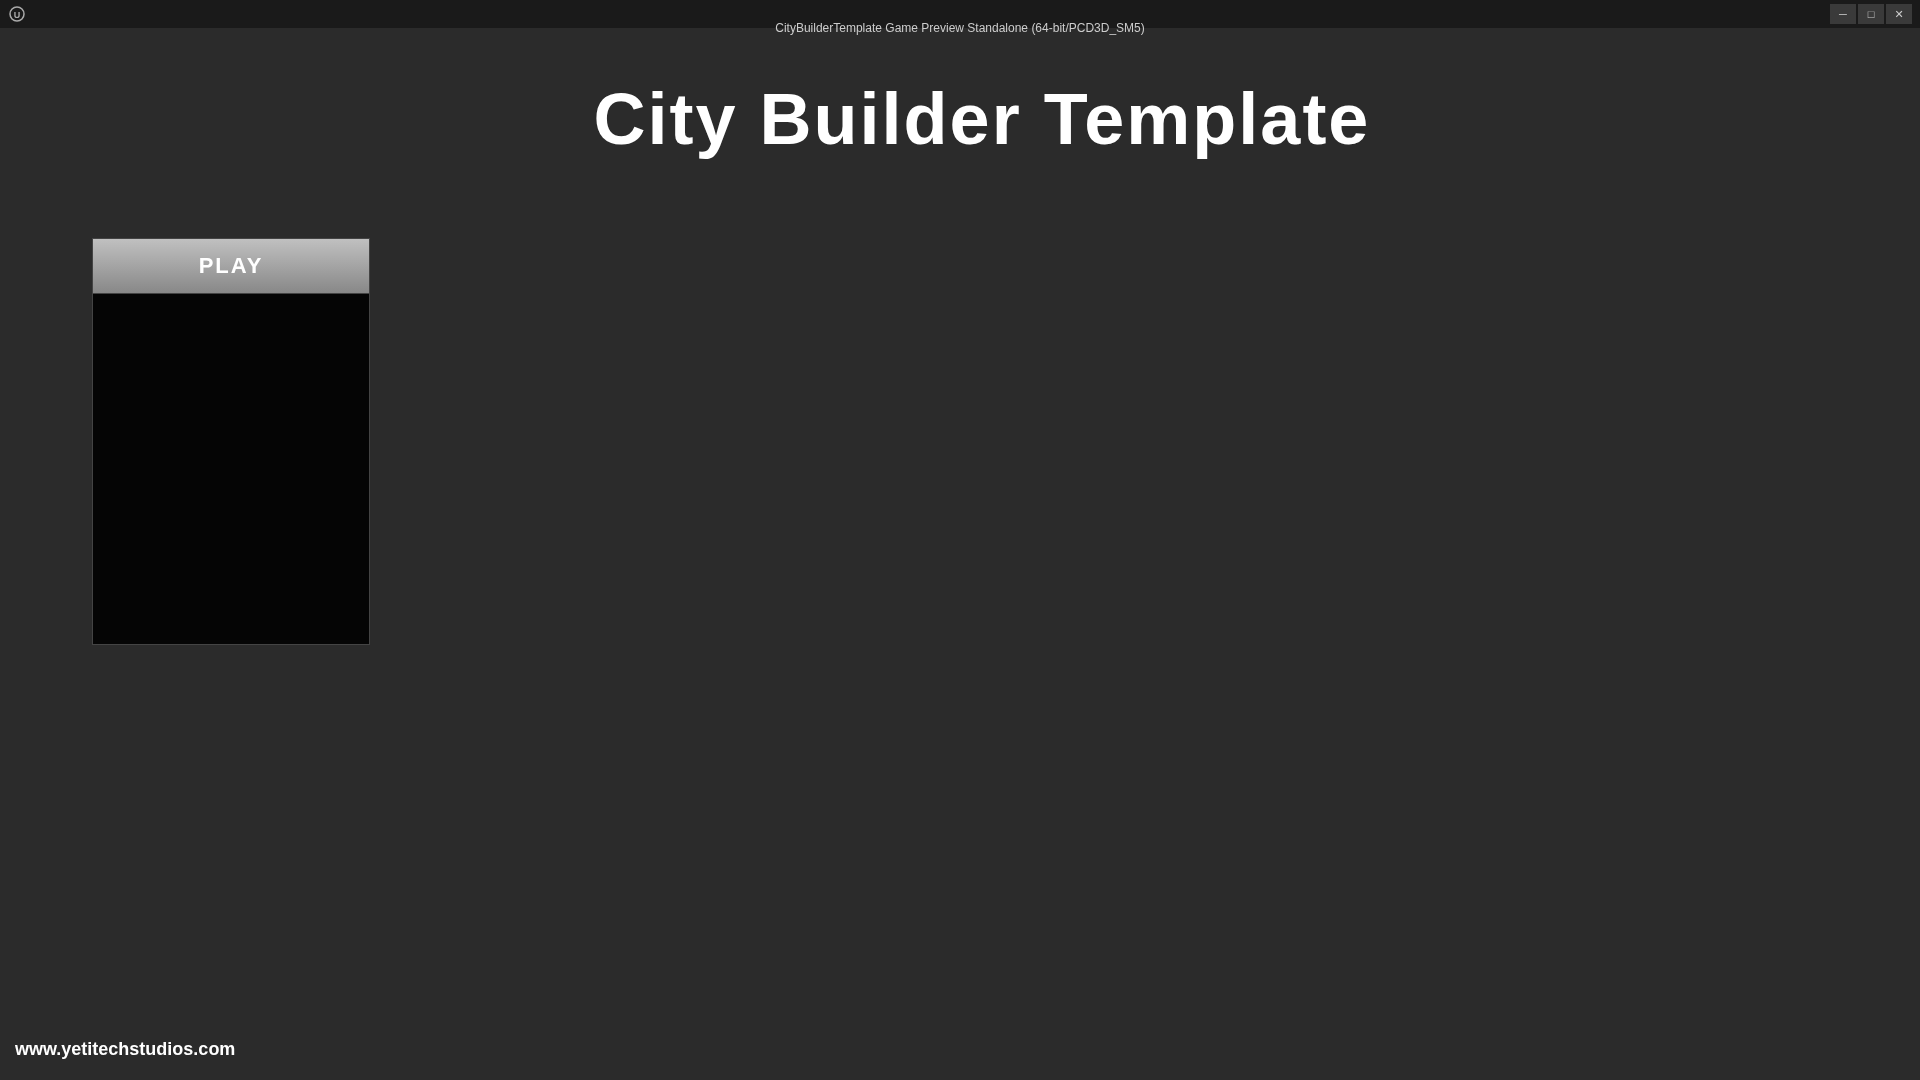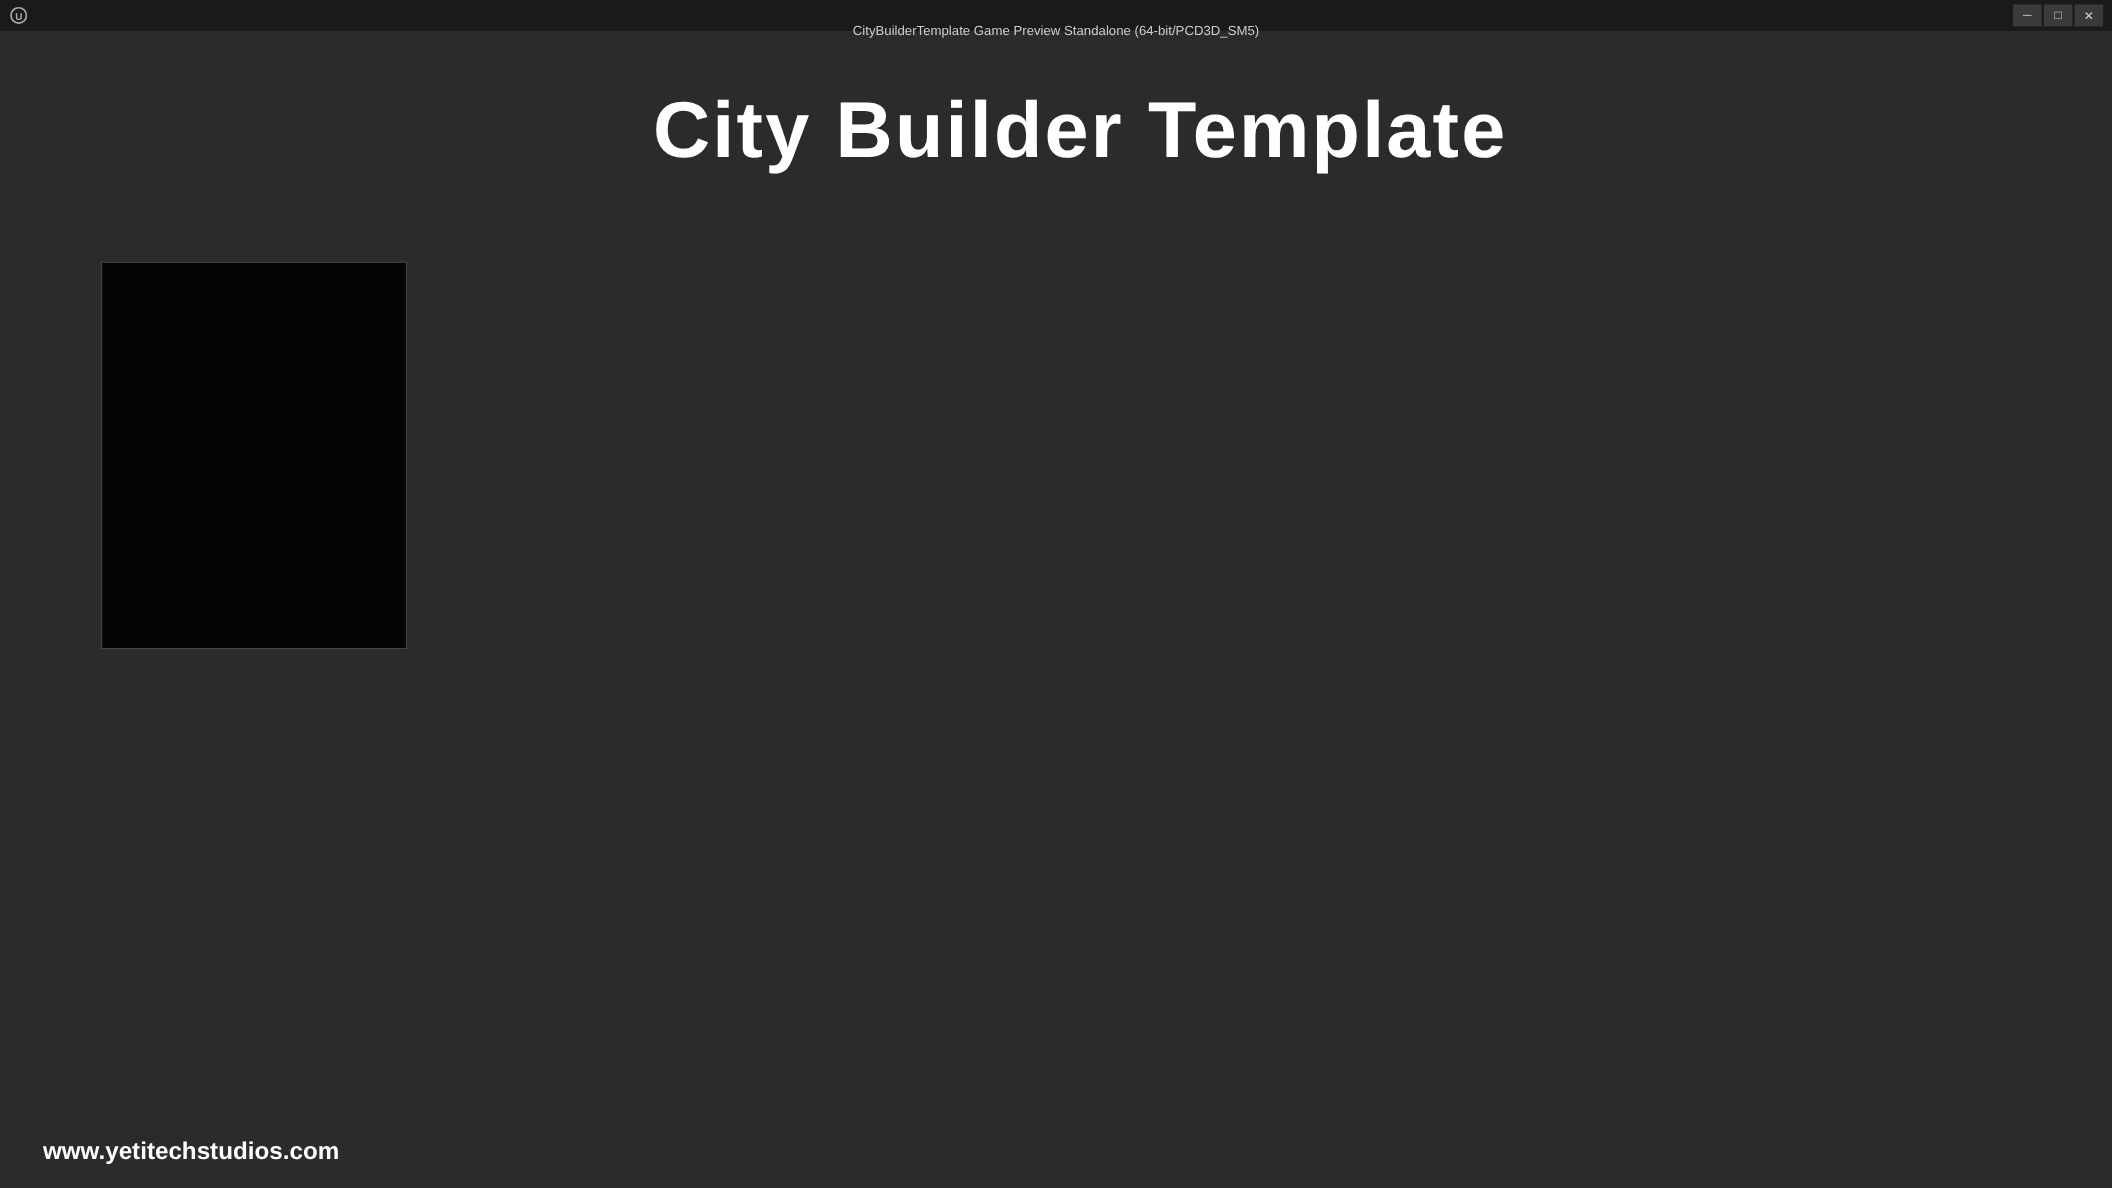--- a/index.html
+++ b/index.html
@@ -148,23 +148,22 @@
 
     
     .website-footer {
       position: absolute;
       bottom: 20px;
       left: 15px;
     }
 
     .website-url {
       color: #ffffff;
-      font-size: 22px;
+      font-size: 18px;
       font-weight: bold;
-      margin-left: 24px;
     }
   </style>
 </head>
 <body>
 
 <div class="title-bar">
   <div class="title-bar-left">
     <div class="ue-logo">
       <svg width="16" height="16" viewBox="0 0 16 16" fill="none">
         <circle cx="8" cy="8" r="7" stroke="#aaa" stroke-width="1.5" fill="none"></circle>
@@ -180,20 +179,21 @@
   </div>
 </div>
 
 <div class="main-content">
 
   <div class="title-section">
     <h1 class="game-title">City Builder Template</h1>
   </div>
 
   <div class="menu-panel">
+    <button class="menu-button btn-play">PLAY</button>
     <div class="menu-lower-area"></div>
   </div>
 
   <div class="website-footer">
     <span class="website-url">www.yetitechstudios.com</span>
   </div>
 
 </div>
 
 </body></html>

